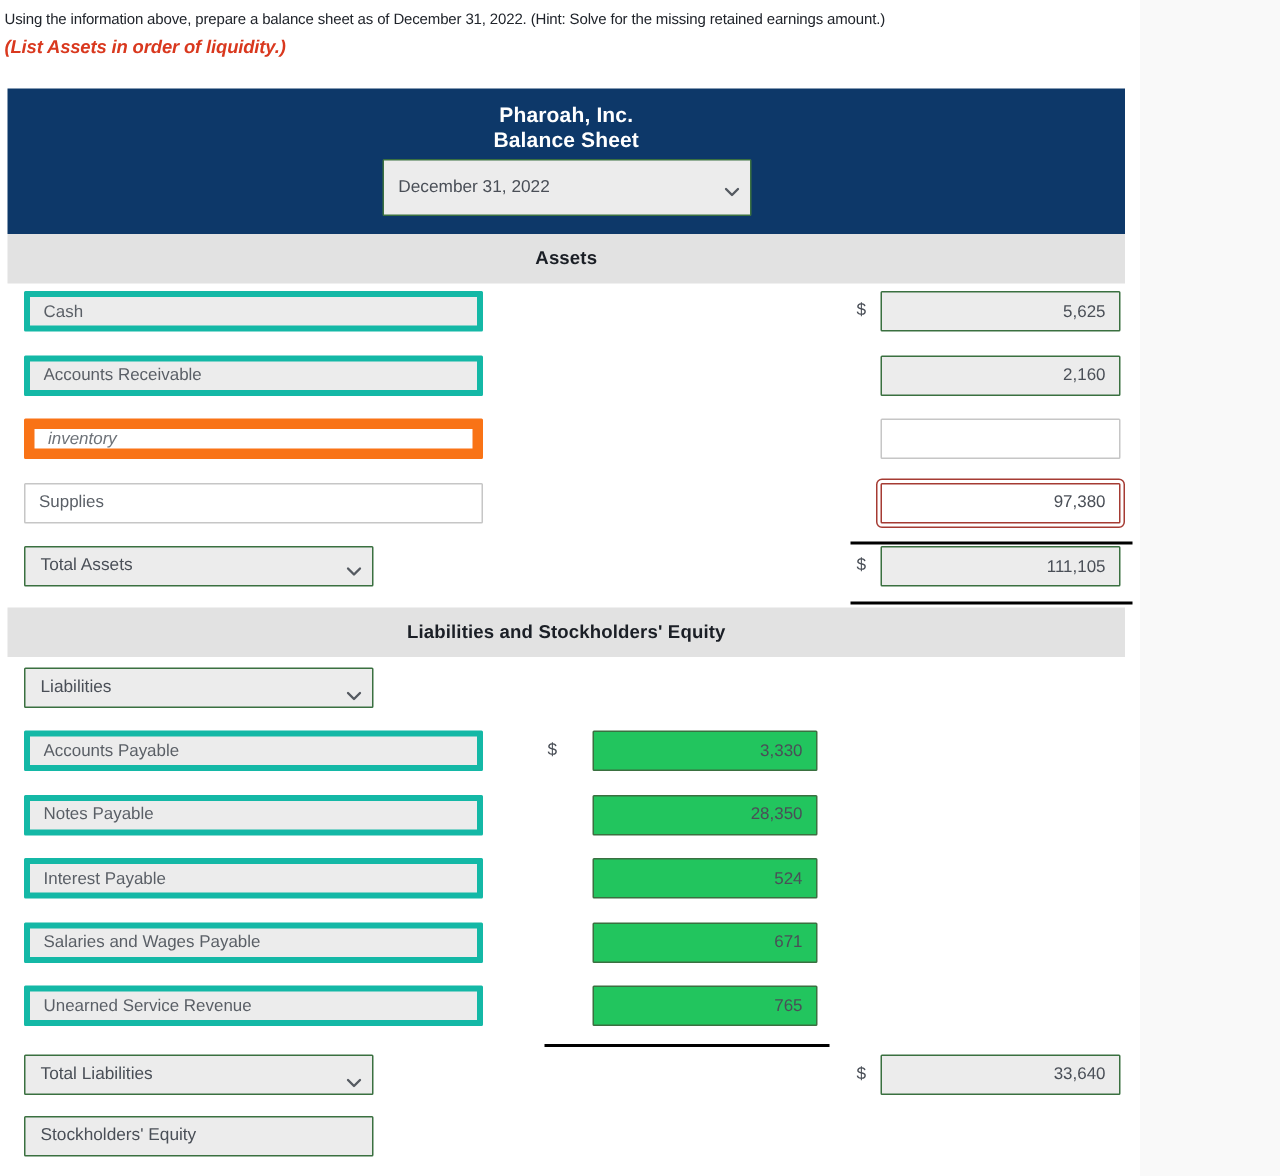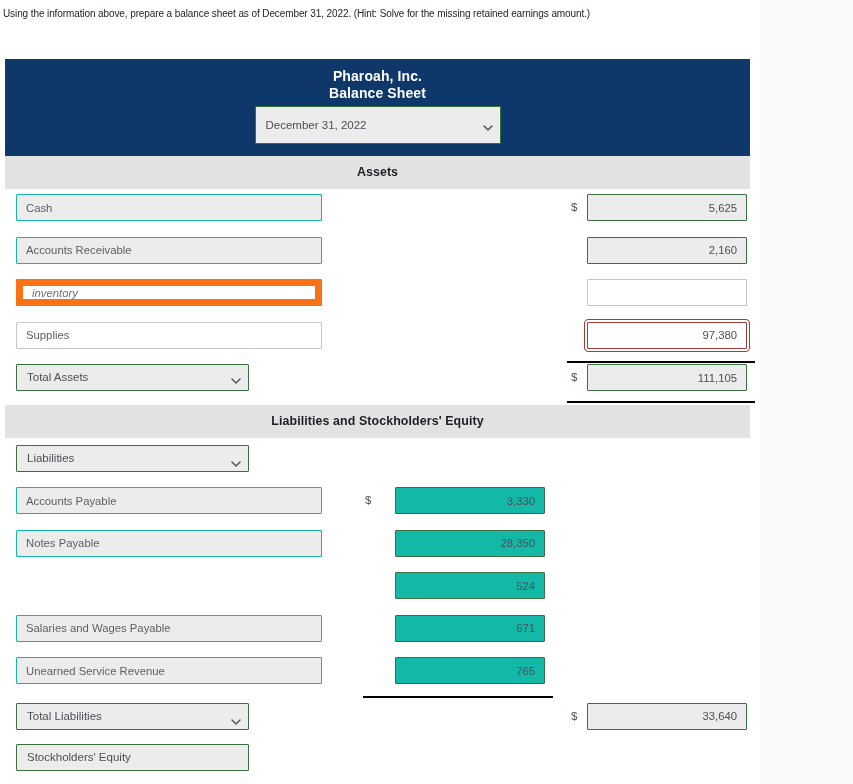--- a/index.html
+++ b/index.html
@@ -108,21 +108,21 @@
     position: relative;
     height: 42.5px;
   }
 
   
   .lbl-input {
     position: absolute;
     left: 11px; top: 5px;
     width: 306px; height: 27px;
     background: #ececec;
-    border: 1px solid #14b8a6;
+    border: 4px solid #14b8a6;
     border-radius: 1px;
     font-family: "Liberation Sans", sans-serif;
     font-size: 11.3px;
     color: #5a5f66;
     padding: 0 9px;
   }
   .lbl-input.blank {
     background: #ffffff;
     border: 7px solid #f97316;
     color: #6d7278;
@@ -146,21 +146,21 @@
   .dollar-mid {
     position: absolute;
     left: 360px; top: 12px;
     font-size: 11.5px;
     color: #4a4f57;
   }
   .amt-mid {
     position: absolute;
     left: 390px; top: 5px;
     width: 150px; height: 27px;
-    background: #14b8a6;
+    background: #22c55e;
     border: 1px solid #3a7040;
     border-radius: 1px;
     font-family: "Liberation Sans", sans-serif;
     font-size: 11.3px;
     color: #4a4f57;
     text-align: right;
     padding: 0 9px;
   }
 
   
@@ -224,20 +224,21 @@
 </style>
 </head>
 <body>
 
 <div id="page">
 
   <div id="content">
 
     <div class="instructions">
       <div class="instr-line">Using the information above, prepare a balance sheet as of December 31, 2022. (Hint: Solve for the missing retained earnings amount.)</div>
+      <div class="instr-note">(List Assets in order of liquidity.)</div>
     </div>
 
     <div class="sheet">
 
       <div class="sheet-header">
         <div class="sheet-title">Pharoah, Inc.</div>
         <div class="sheet-title">Balance Sheet</div>
         <div class="date-select-wrap">
           <span class="sel-wrap">
             <select class="sel date-select">
@@ -310,20 +311,21 @@
           <div class="row">
             <input type="text" readonly="" class="lbl-input" value="Accounts Payable" style="">
             <span class="dollar-mid">$</span>
             <input type="text" readonly="" class="amt-mid" value="3,330" style="">
           </div>
           <div class="row">
             <input type="text" readonly="" class="lbl-input" value="Notes Payable" style="">
             <input type="text" readonly="" class="amt-mid" value="28,350" style="">
           </div>
           <div class="row">
+            <input type="text" readonly="" class="lbl-input" value="Interest Payable" style="">
             <input type="text" readonly="" class="amt-mid" value="524" style="">
           </div>
           <div class="row">
             <input type="text" readonly="" class="lbl-input" value="Salaries and Wages Payable" style="">
             <input type="text" readonly="" class="amt-mid" value="671" style="">
           </div>
           <div class="row">
             <input type="text" readonly="" class="lbl-input" value="Unearned Service Revenue" style="">
             <input type="text" readonly="" class="amt-mid" value="765" style="">
           </div>

